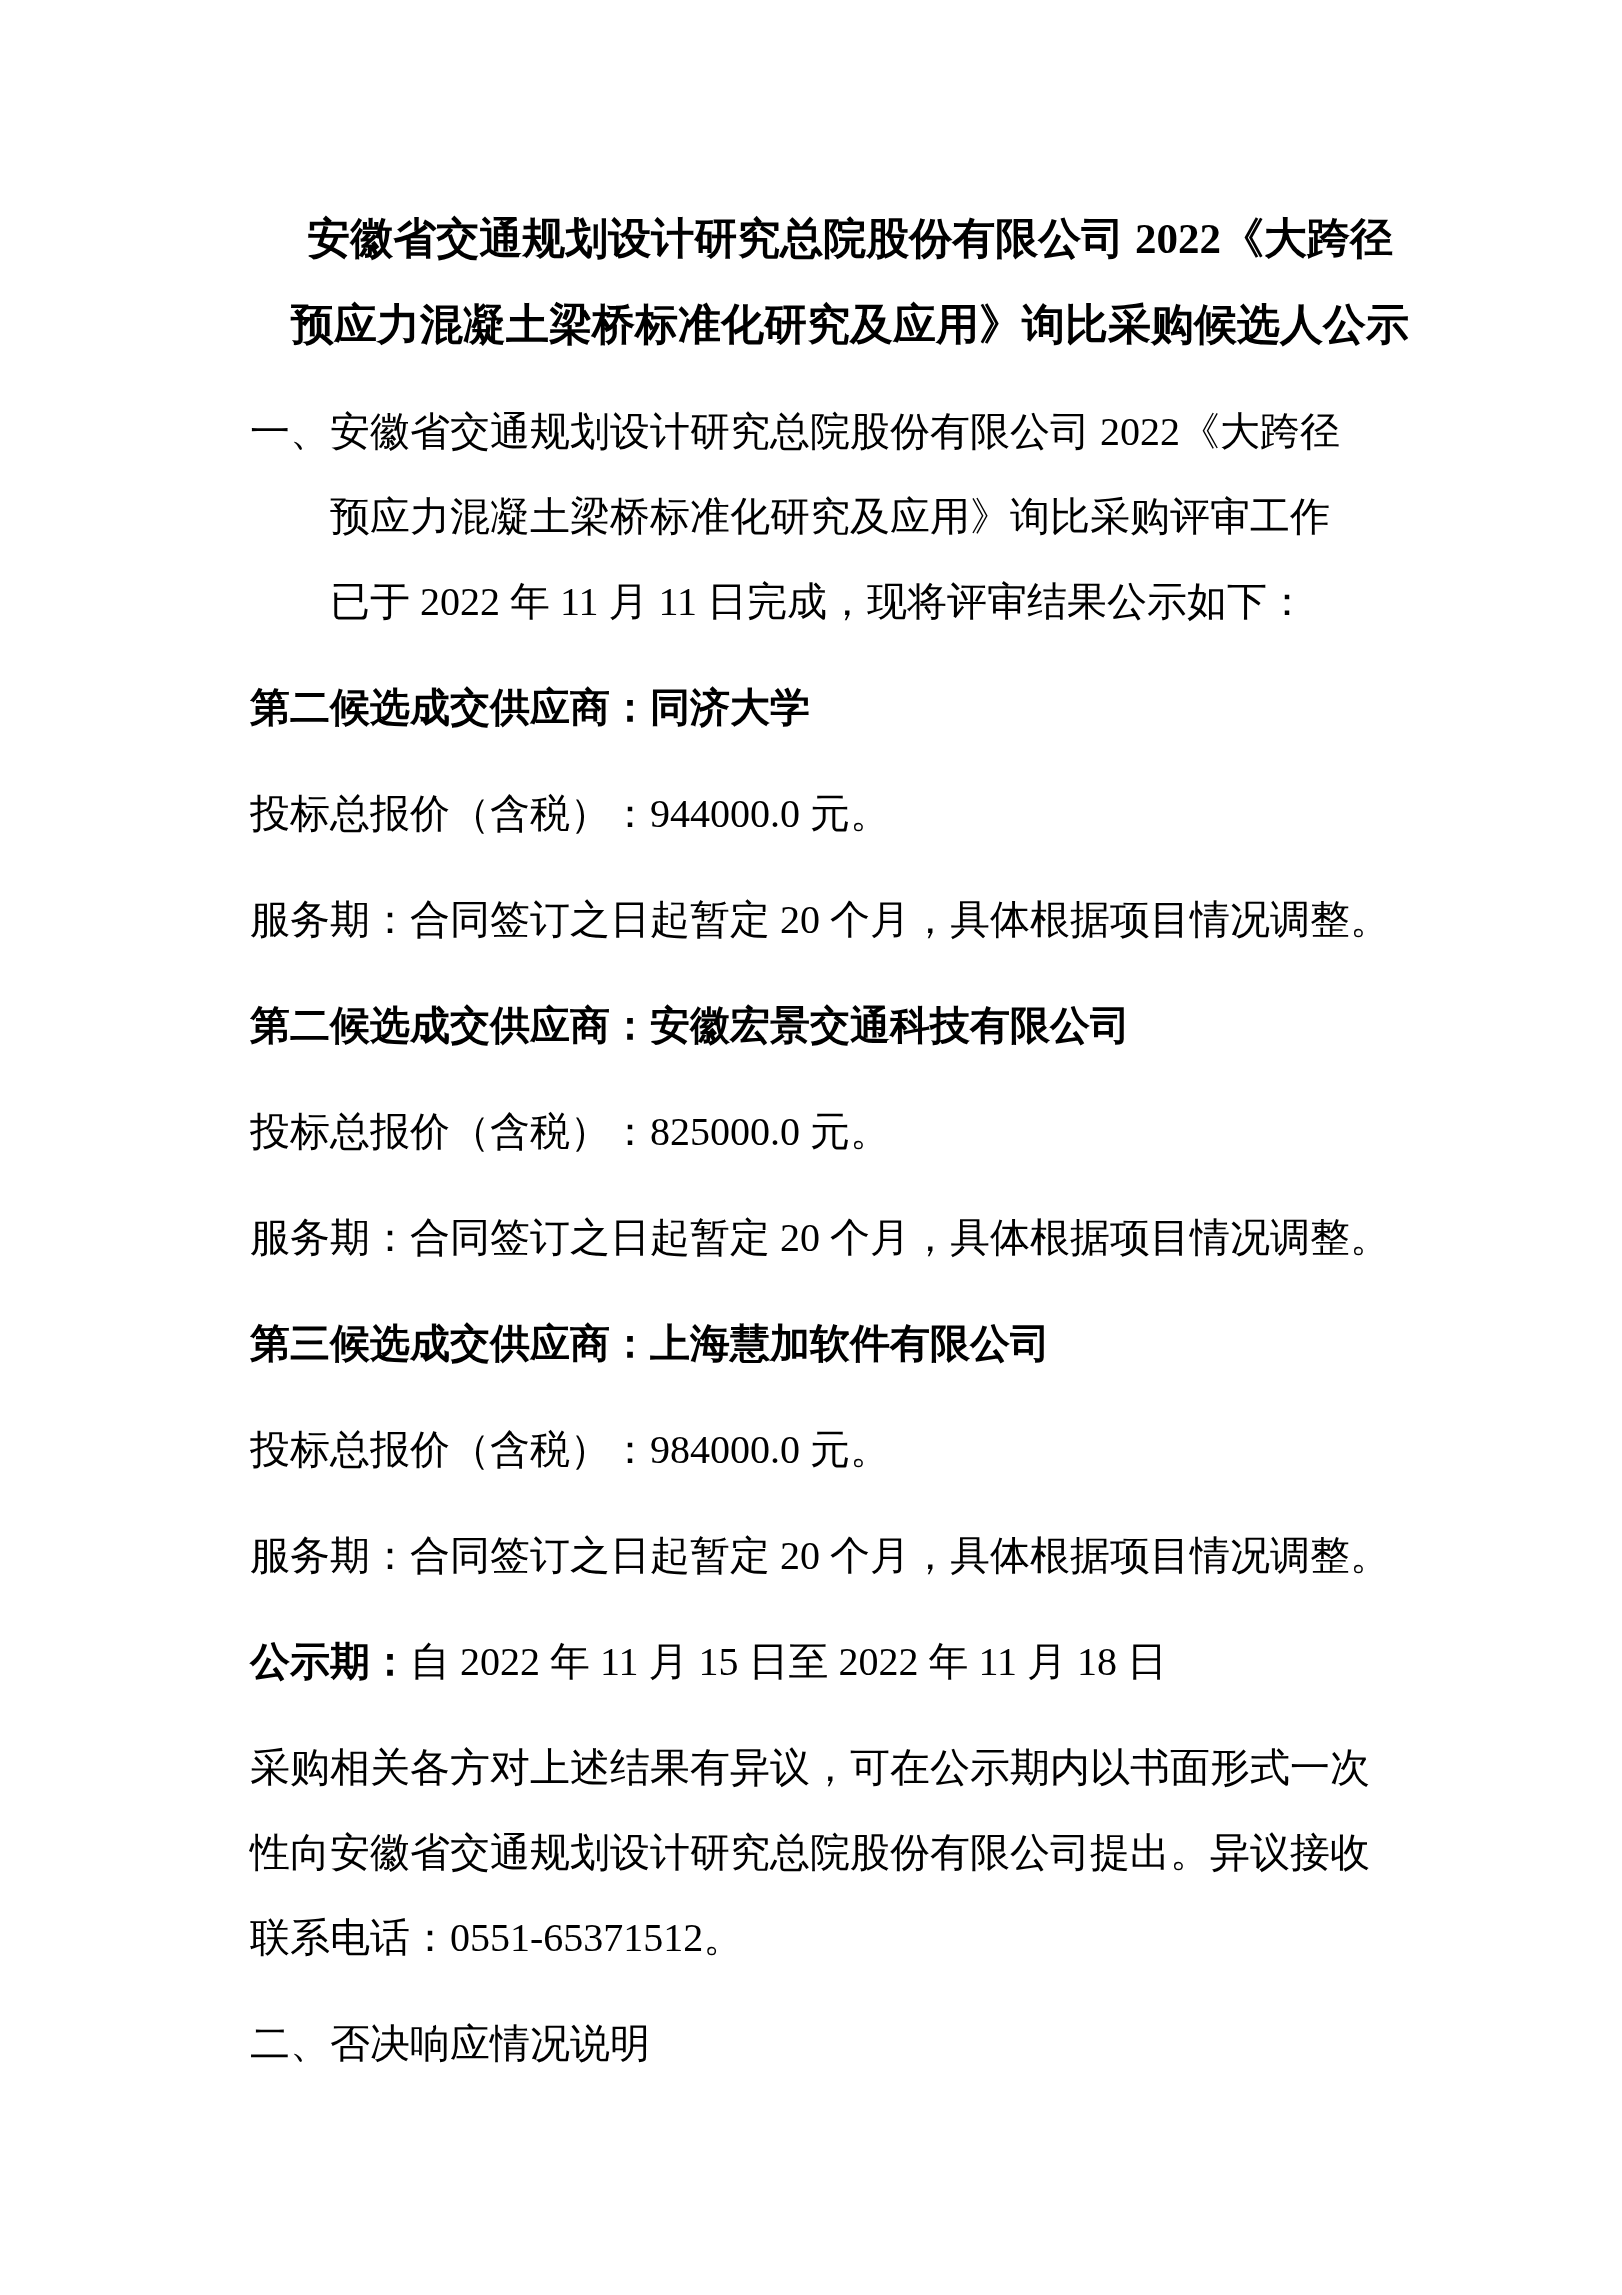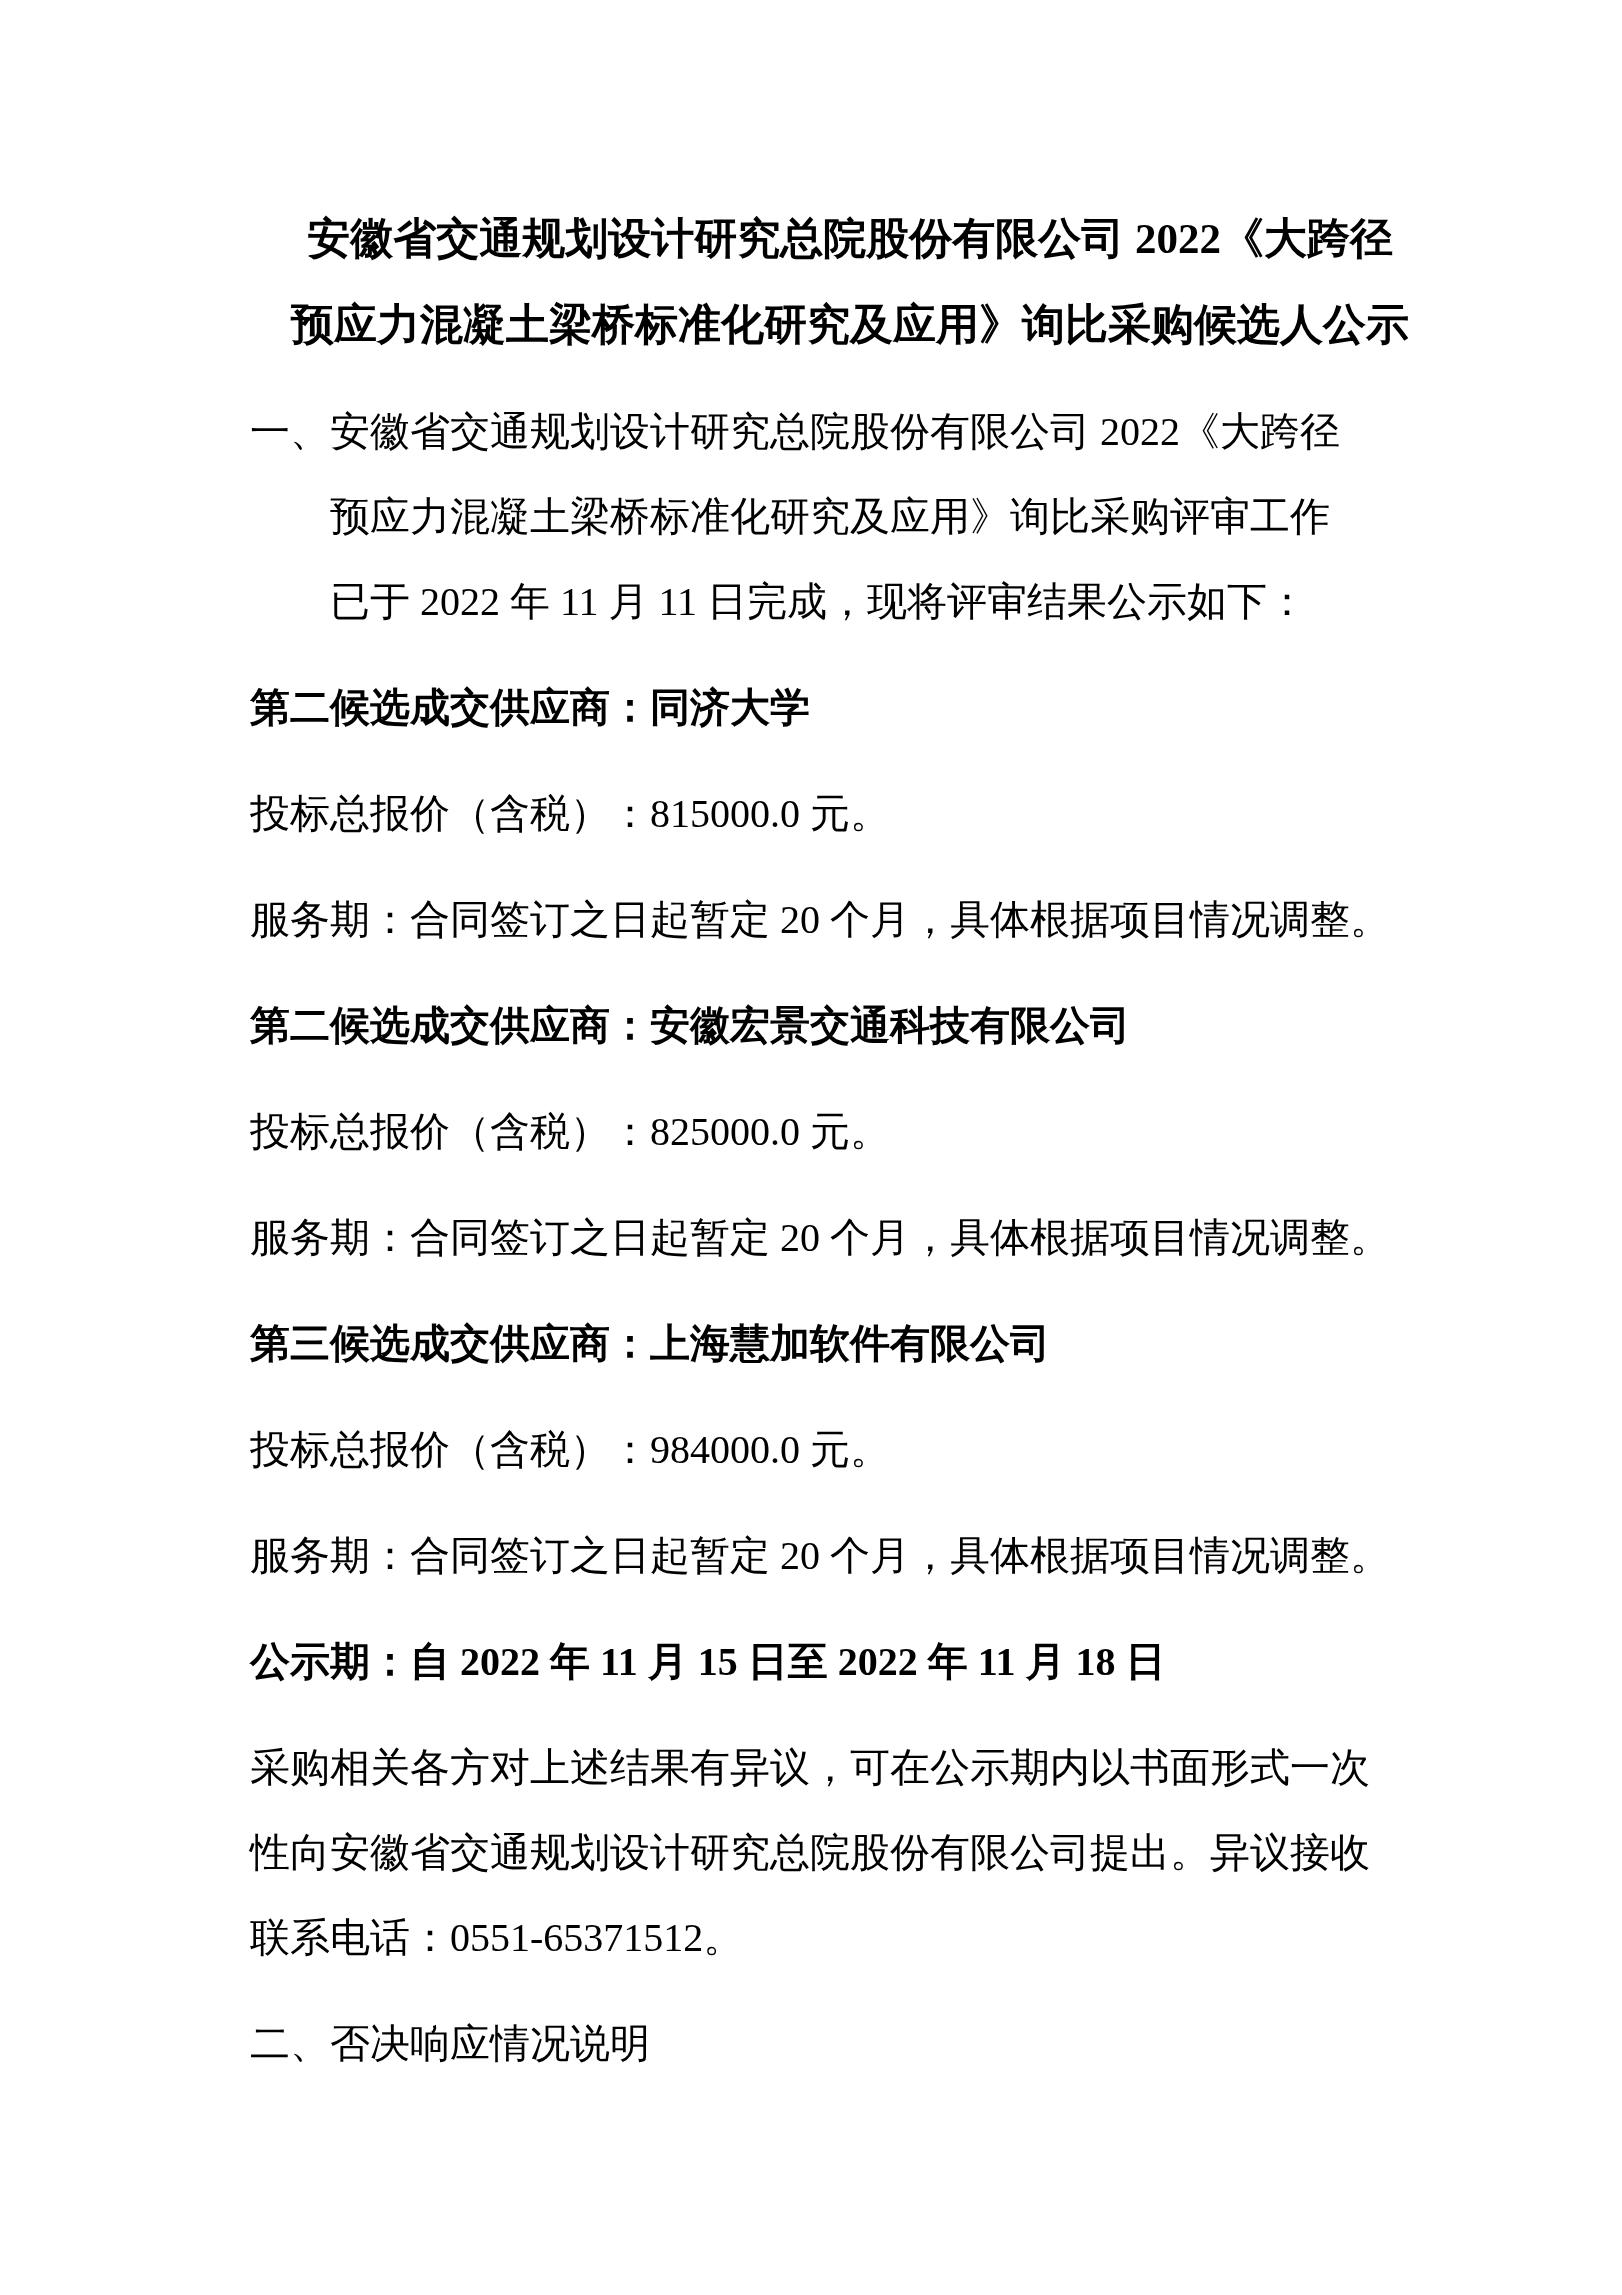--- a/index.html
+++ b/index.html
@@ -60,42 +60,42 @@
   .publicity-line {
     white-space: nowrap;
   }
   .publicity-line .label {
     font-family: "Liberation Sans", "DejaVu Sans", sans-serif;
     font-weight: bold;
     text-align: right;
   }
   .publicity-line .dates {
     font-family: "Liberation Serif", "DejaVu Serif", serif;
-    font-weight: bold;
+    font-weight: normal;
     text-align: center;
   }
 </style>
 </head>
 <body>
 
 <div class="page">
 
   <h1 class="doc-title">安徽省交通规划设计研究总院股份有限公司 2022《大跨径
 预应力混凝土梁桥标准化研究及应用》询比采购候选人公示</h1>
 
   <div class="para hanging">
     <span class="marker body-text">一、</span>
     <div class="ptext body-text">安徽省交通规划设计研究总院股份有限公司 2022《大跨径
 预应力混凝土梁桥标准化研究及应用》询比采购评审工作
 已于 2022 年 11 月 11 日完成，现将评审结果公示如下：</div>
   </div>
 
   <p class="para heading-sans">第二候选成交供应商：同济大学</p>
 
-  <p class="para body-text">投标总报价（含税）：815000.0 元。</p>
+  <p class="para body-text">投标总报价（含税）：944000.0 元。</p>
 
   <p class="para body-text">服务期：合同签订之日起暂定 20 个月，具体根据项目情况调整。</p>
 
   <p class="para heading-sans">第二候选成交供应商：安徽宏景交通科技有限公司</p>
 
   <p class="para body-text">投标总报价（含税）：825000.0 元。</p>
 
   <p class="para body-text">服务期：合同签订之日起暂定 20 个月，具体根据项目情况调整。</p>
 
   <p class="para heading-sans">第三候选成交供应商：上海慧加软件有限公司</p>

